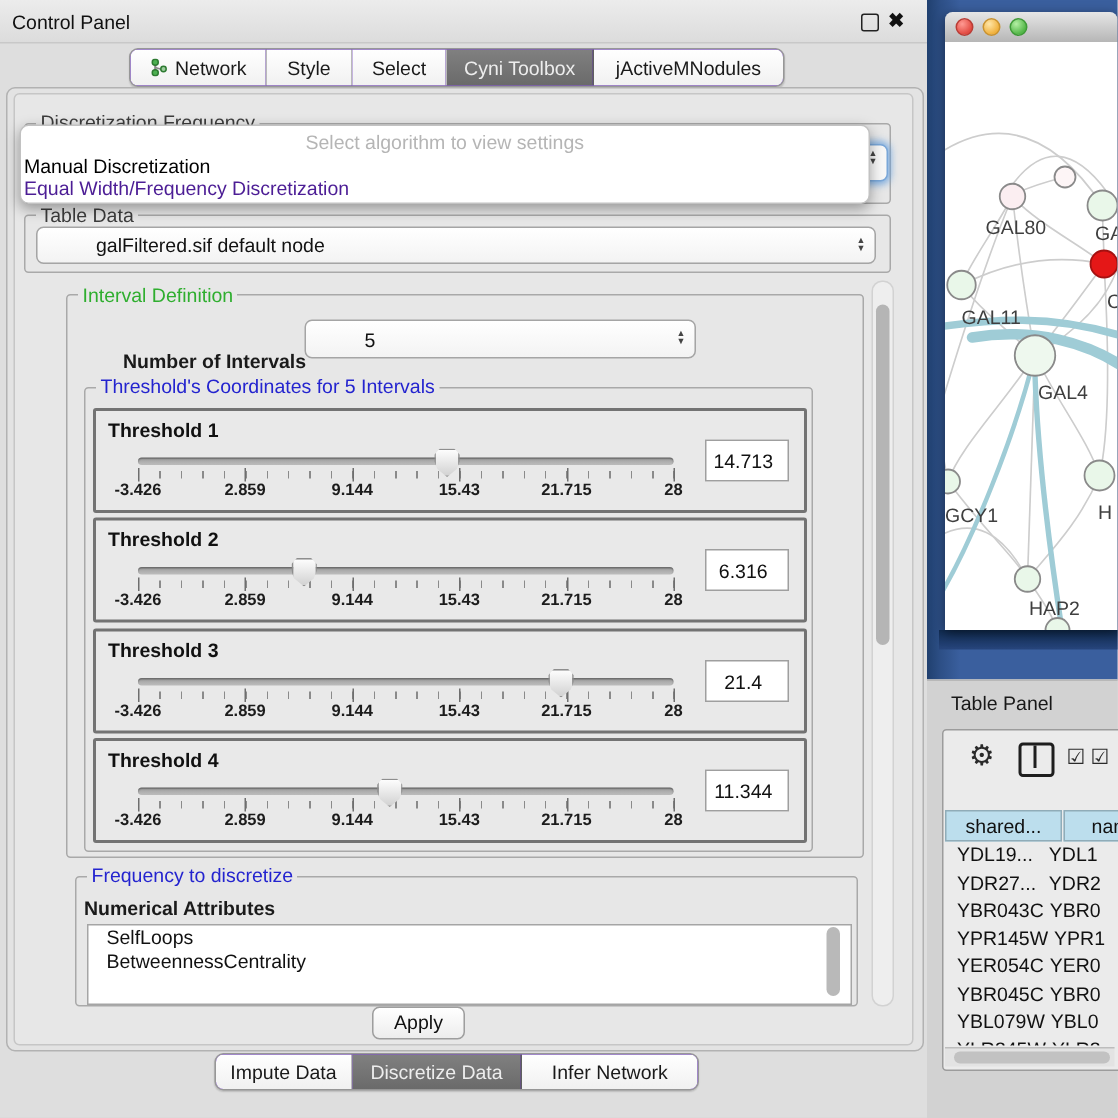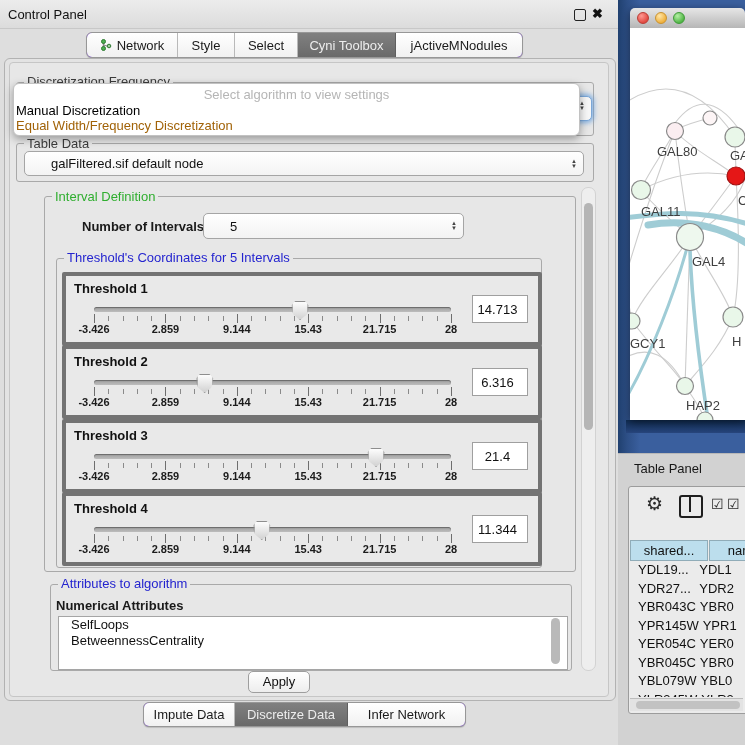--- a/index.html
+++ b/index.html
@@ -26,32 +26,32 @@
 
   
   #panel-outer{left:4px;top:58px;width:610px;height:641px;background:#e3e3e3;border:1px solid #b2b2b2;border-radius:6px;}
   #panel-inner{left:9px;top:62px;width:598px;height:633px;background:#e7e7e7;border:1px solid #c6c6c6;border-radius:4px;}
 
   .group{border:1px solid #a9a9a9;border-radius:3px;}
   .gtitle{position:absolute;font-size:13px;background:#e7e7e7;padding:0 3px;line-height:13px;}
   .gt-gray{color:#3c3c3c;} .gt-green{color:#2fae2f;} .gt-blue{color:#2424cf;}
 
   .combo{background:linear-gradient(#ffffff,#f3f3f3);border:1px solid #a5a5a5;border-radius:5px;display:flex;align-items:center;}
-  .combo .val{padding-left:26px;flex:1;font-size:13px;color:#111;}
+  .combo .val{padding-left:26px;flex:1;font-size:13px;color:#111;margin-left:13px;}
   .stepper{display:flex;flex-direction:column;align-items:center;justify-content:center;width:18px;line-height:5px;font-size:6px;color:#444;}
 
   
   #algo-popup{left:13px;top:83px;width:565px;height:51px;background:#ffffff;border:1px solid #c2c2c2;border-radius:6px;box-shadow:0 3px 9px rgba(0,0,0,.35);z-index:30;}
   #algo-popup .hint{position:absolute;left:0;right:0;top:3px;text-align:center;color:#b5b5b5;font-size:13px;}
   #algo-popup .o1{position:absolute;left:2px;top:19px;font-weight:normal;font-size:13px;color:#000;}
-  #algo-popup .o2{position:absolute;left:2px;top:34px;font-size:13px;color:#a16207;}
+  #algo-popup .o2{position:absolute;left:2px;top:34px;font-size:13px;color:#4c1d95;}
   #combo-stub{left:558px;top:96px;width:32px;height:23px;background:#f7f7f7;border:1px solid #7aa7d8;border-radius:5px;box-shadow:0 0 5px 2px rgba(96,156,222,.75);z-index:5;}
 
   
-  .tbox{position:absolute;left:62px;width:472px;height:66px;border:4px solid #737373;border-radius:2px;background:#e9e9e9;}
+  .tbox{position:absolute;left:62px;width:472px;height:66px;border:2px solid #737373;border-radius:2px;background:#e9e9e9;}
   .tbox .tlabel{position:absolute;left:8px;top:5px;font-weight:bold;font-size:13px;color:#111;}
   .tbox .track{position:absolute;left:28px;top:31px;width:357px;height:5px;border-radius:3px;background:linear-gradient(#9d9d9d,#bdbdbd);box-shadow:inset 0 1px 1px rgba(0,0,0,.35);}
   .tbox .thumb{position:absolute;top:25px;width:15px;height:17px;transform:translateX(-50%);background:linear-gradient(#fdfdfd,#d2d2d2);border:1px solid #8e8e8e;clip-path:polygon(50% 100%,12% 72%,0 45%,0 22%,22% 0,78% 0,100% 22%,100% 45%,88% 72%);z-index:3;}
   .tbox .minor{position:absolute;left:28px;top:40px;width:358px;height:5px;background:repeating-linear-gradient(to right,#8a8a8a 0 1px,transparent 1px 14.28px);}
   .tbox .maj{position:absolute;top:38px;width:1px;height:9px;background:#6e6e6e;}
   .tbox .tl{position:absolute;top:47px;transform:translateX(-50%);font-size:11px;font-weight:bold;color:#1c1c1c;}
   .tbox .vbox{position:absolute;left:406px;top:19px;width:56px;height:28px;background:#fff;border:1px solid #9f9f9f;font-size:13px;color:#111;text-align:center;line-height:28px;padding-right:5px;box-sizing:border-box;}
   .p0{left:28px}.p1{left:99.4px}.p2{left:170.8px}.p3{left:242.2px}.p4{left:313.6px}.p5{left:385px}
 
   
@@ -156,21 +156,21 @@
     <span class="val">galFiltered.sif default node</span>
     <span class="stepper">
         <span>▲</span>
         <span>▼</span>
       </span>
   </div>
 
   <div class="abs group" style="left:44px;top:196px;width:530px;height:374px"></div>
   <span class="gtitle gt-green abs" style="left:52px;top:190px">Interval Definition</span>
 
-  <span class="abs" style="left:82px;top:219px;font-weight:bold">Number of Intervals</span>
+  <span class="abs" style="left:82px;top:233px;font-weight:bold">Number of Intervals</span>
   <div class="abs combo" style="left:203px;top:213px;width:259px;height:24px">
     <span class="val">5</span>
     <span class="stepper">
         <span>▲</span>
         <span>▼</span>
       </span>
   </div>
 
   <div class="abs group" style="left:56px;top:258px;width:484px;height:308px"></div>
   <span class="gtitle gt-blue abs" style="left:64px;top:251px;background:#e7e7e7">Threshold's Coordinates for 5 Intervals</span>
@@ -249,21 +249,21 @@
     <span class="tl p0">-3.426</span>
     <span class="tl p1">2.859</span>
     <span class="tl p2">9.144</span>
     <span class="tl p3">15.43</span>
     <span class="tl p4">21.715</span>
     <span class="tl p5">28</span>
     <div class="vbox">11.344</div>
   </div>
 
   <div class="abs group" style="left:50px;top:584px;width:520px;height:85px"></div>
-  <span class="gtitle gt-blue abs" style="left:58px;top:577px">Attributes to algorithm</span>
+  <span class="gtitle gt-blue abs" style="left:58px;top:577px">Frequency to discretize</span>
   <span class="abs" style="left:56px;top:598px;font-weight:bold">Numerical Attributes</span>
   <div id="attr-list" class="abs">
     <div class="it">SelfLoops</div>
     <div class="it">BetweennessCentrality</div>
   </div>
   <div id="attr-sb" class="abs"></div>
 
   <div id="vsb-track" class="abs"></div>
   <div id="vsb-thumb" class="abs"></div>
 

